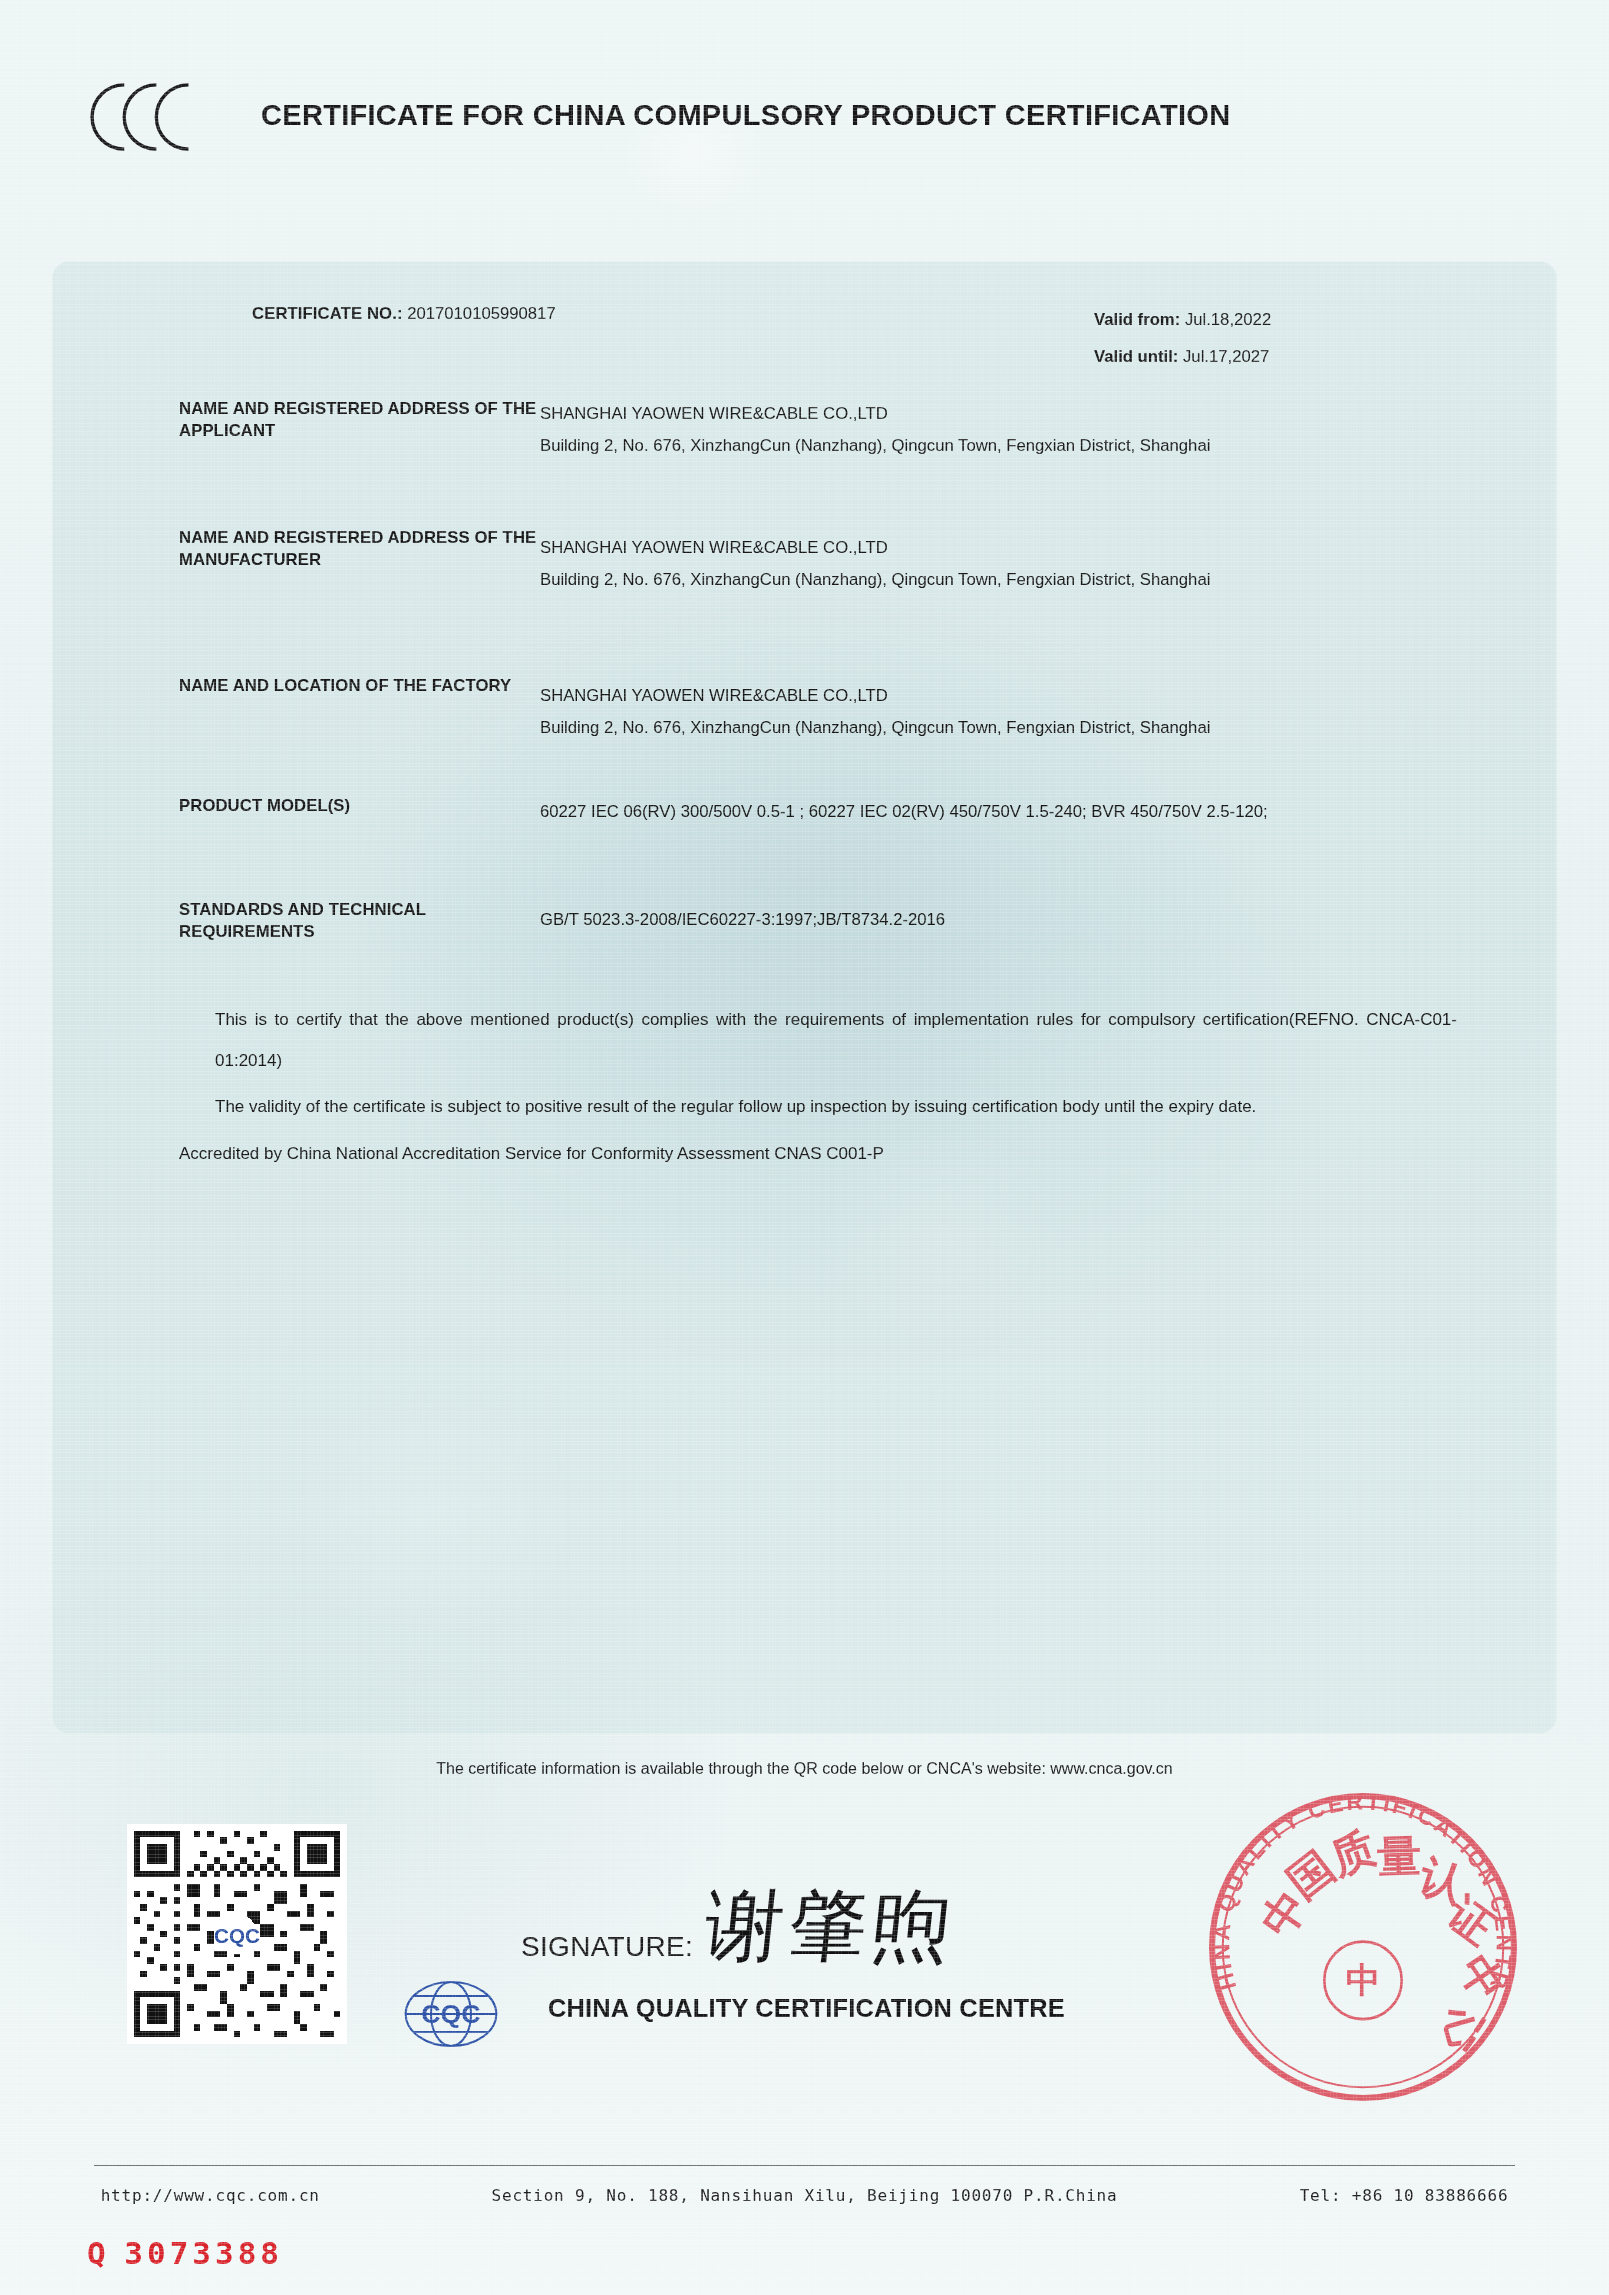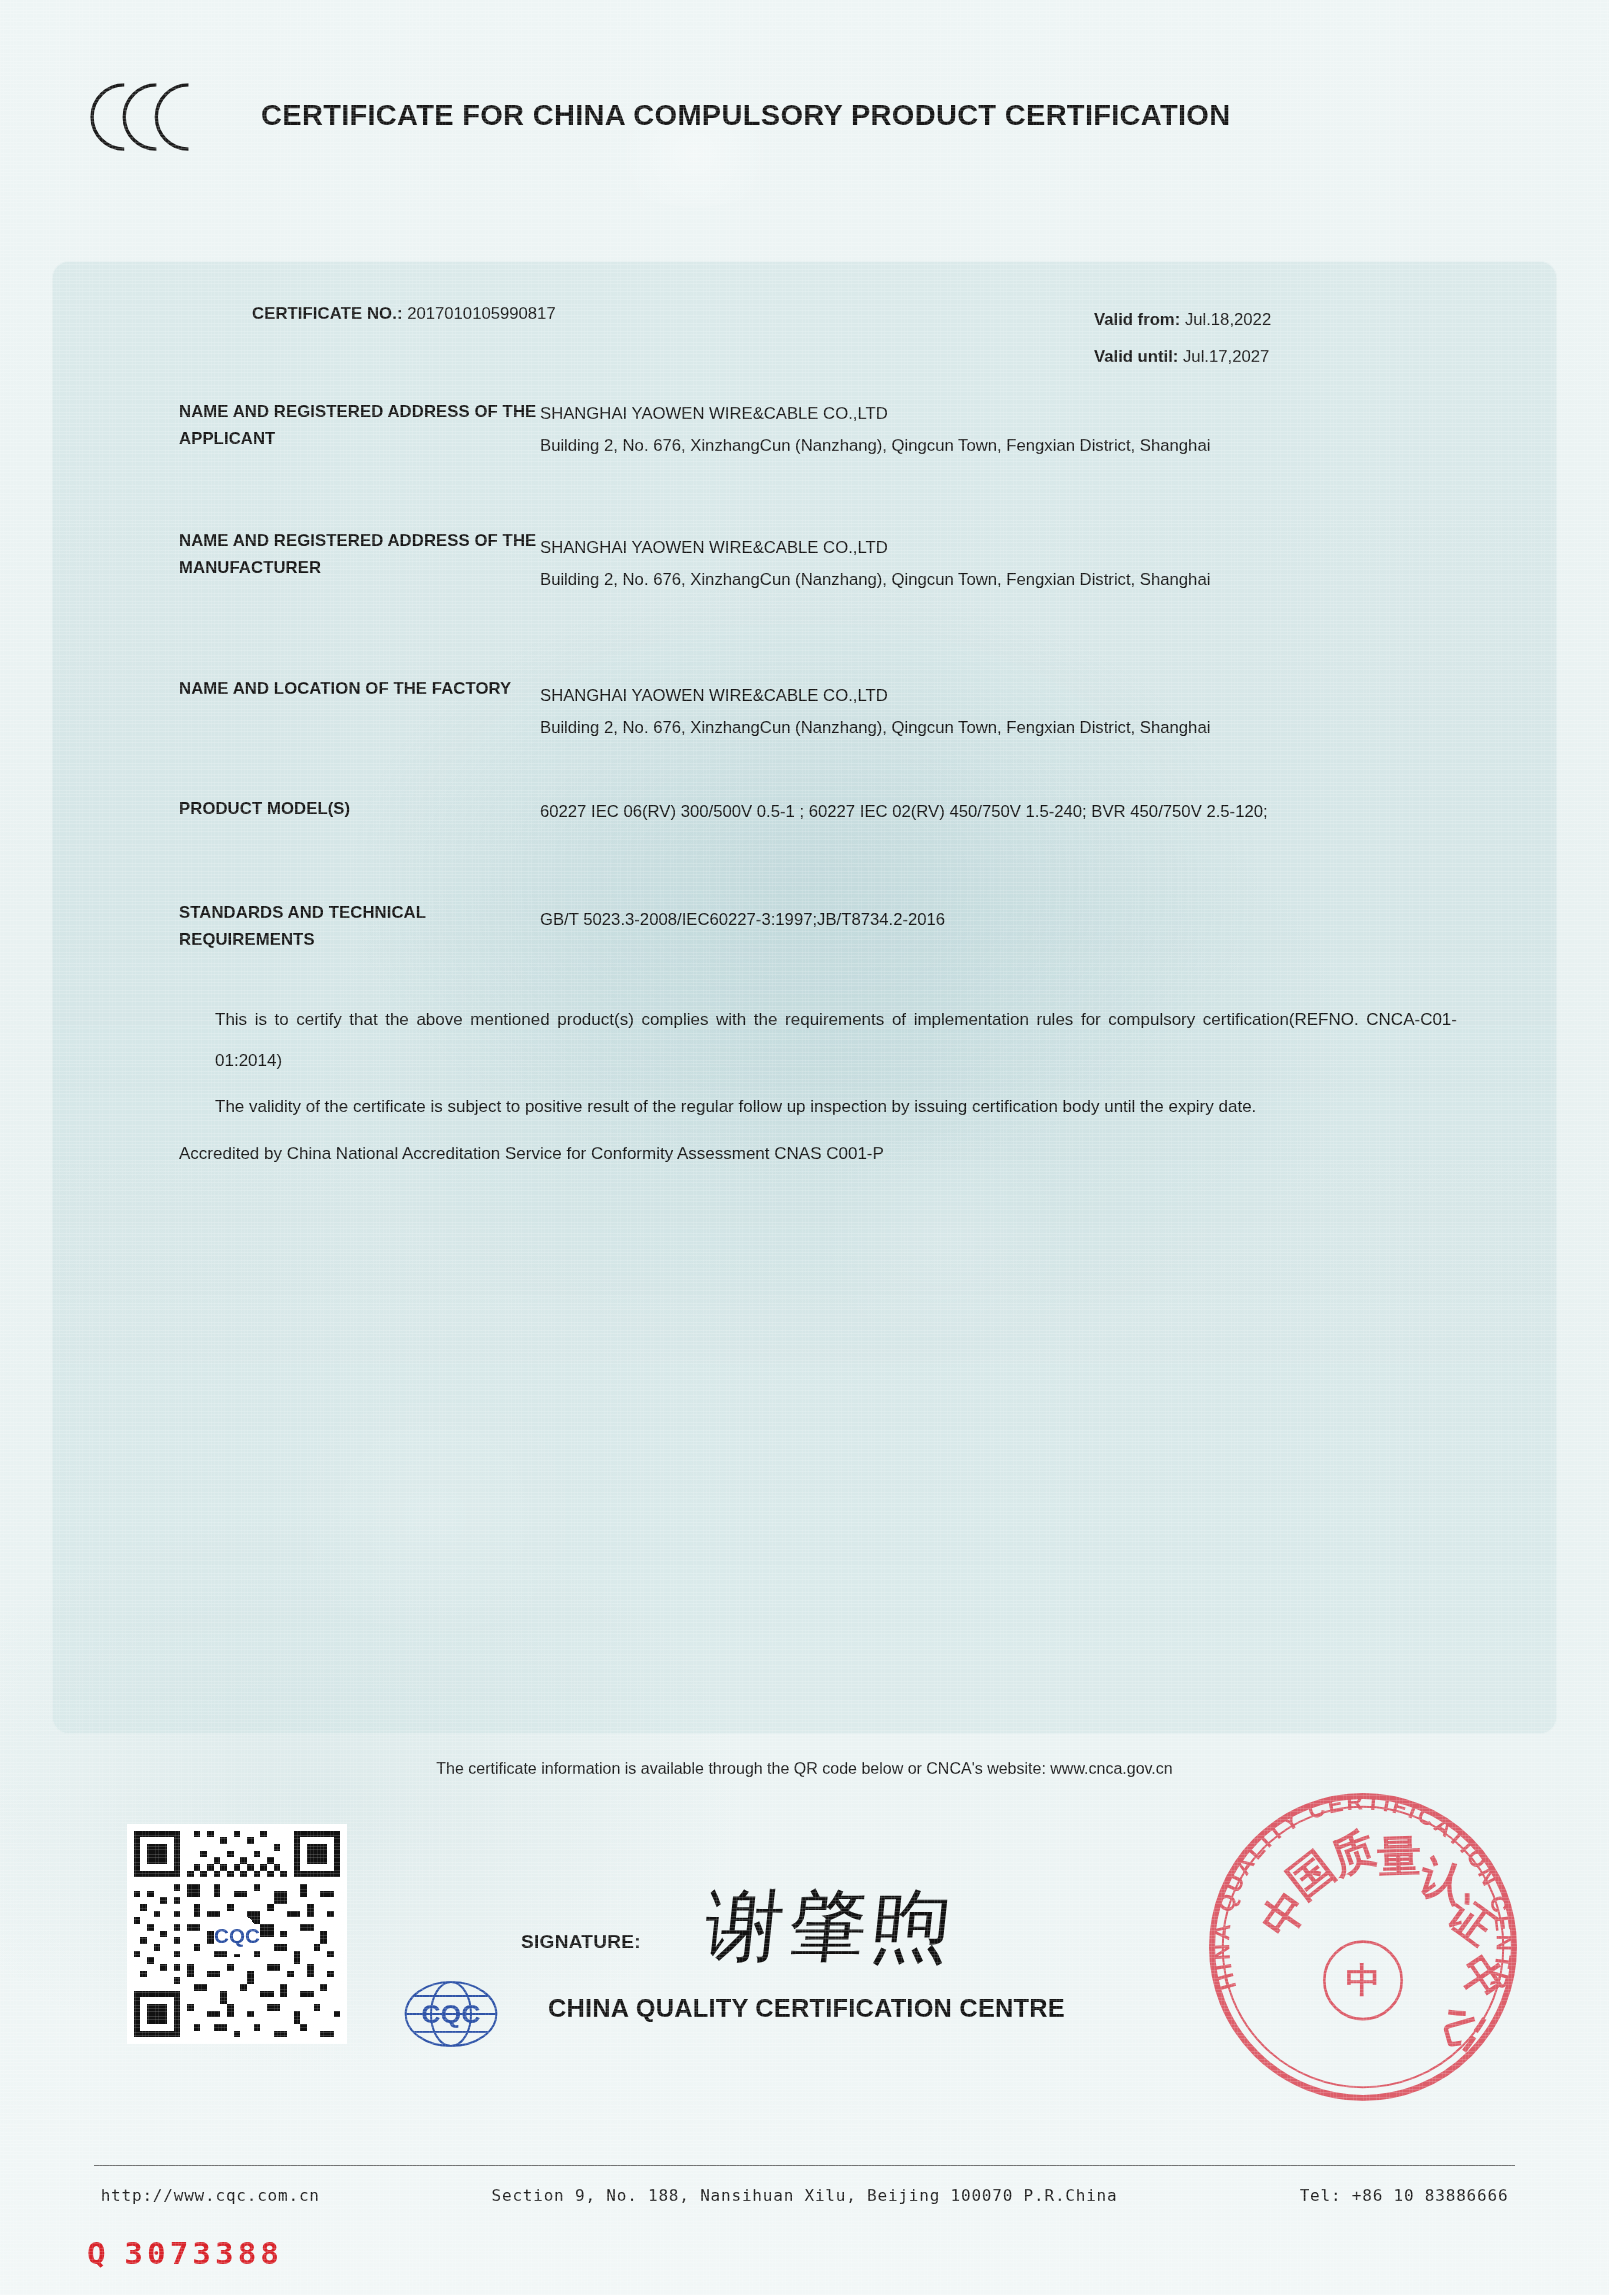--- a/index.html
+++ b/index.html
@@ -91,21 +91,21 @@
     position: absolute;
     left: 127px;
     right: 120px;
   }
   .field .label {
     position: absolute;
     left: 0; top: 0;
     width: 361px;
     font-size: 16.7px;
     font-weight: bold;
-    line-height: 27px;
+    line-height: 22px;
     color: #171717;
     letter-spacing: 0.1px;
   }
   .field .value {
     position: absolute;
     left: 361px; top: 0;
     right: 0;
     font-size: 16.7px;
     line-height: 32px;
     color: #171717;
@@ -139,22 +139,22 @@
   .qr-code {
     position: absolute;
     left: 127px;
     top: 1824px;
     width: 220px; height: 220px;
   }
   .sig-label {
     position: absolute;
     left: 521px;
     top: 1931px;
-    font-size: 19px;
-    font-weight: bold;
+    font-size: 28px;
+    font-weight: normal;
     letter-spacing: 0.3px;
   }
   .sig-hand {
     position: absolute;
     left: 705px;
     top: 1874px;
     font-size: 79px;
     font-family: "DejaVu Serif", serif;
     color: #111;
     letter-spacing: 4px;

